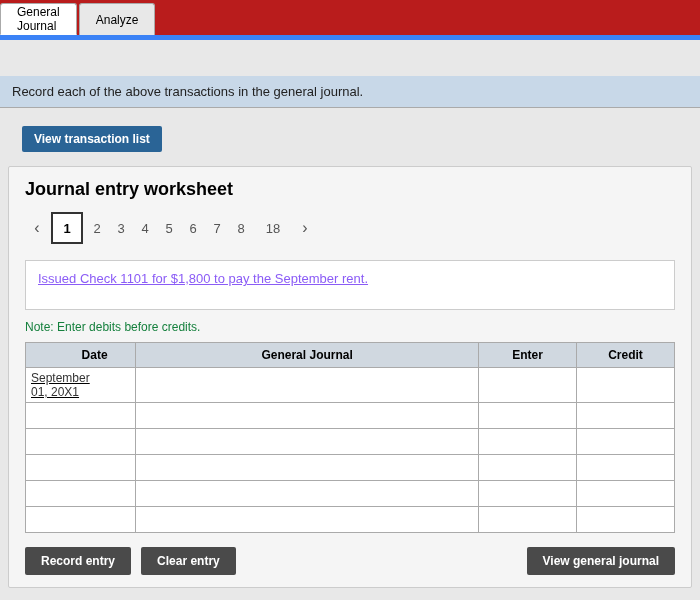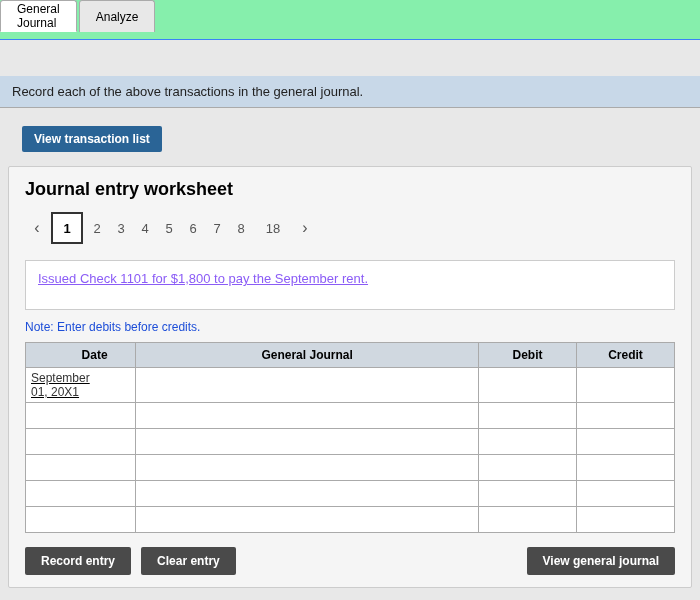--- a/index.html
+++ b/index.html
@@ -8,24 +8,24 @@
       font-size: 13px;
       background: #e8e8e8;
       width: 700px;
       height: 600px;
       overflow: hidden;
     }
 
     
     .tab-bar {
       display: flex;
-      background: #86efac;
-      border-bottom: 1px solid #3b82f6;
+      background: #b91c1c;
+      border-bottom: 5px solid #3b82f6;
       height: 40px;
-      align-items: flex-start;
+      align-items: flex-end;
     }
     .tab {
       padding: 6px 16px;
       cursor: pointer;
       font-size: 12px;
       border: 1px solid #aaa;
       border-bottom: none;
       background: #e8e8e8;
       height: 32px;
       display: flex;
@@ -129,21 +129,21 @@
       padding: 10px 12px;
       margin-bottom: 10px;
       font-size: 13px;
       color: #8b5cf6;
       min-height: 50px;
       text-decoration: underline;
     }
 
     .note-text {
       font-size: 12px;
-      color: #1d4ed8;
+      color: #15803d;
       margin-bottom: 8px;
     }
 
     
     .journal-table {
       width: 100%;
       border-collapse: collapse;
       margin-bottom: 14px;
     }
     .journal-table th {
@@ -244,21 +244,21 @@
     <span>Issued Check 1101 for $1,800 to pay the September rent.</span>
   </div>
 
   <div class="note-text">Note: Enter debits before credits.</div>
 
   <table class="journal-table">
     <thead>
       <tr>
         <th class="left">Date</th>
         <th>General Journal</th>
-        <th>Debit</th>
+        <th>Enter</th>
         <th>Credit</th>
       </tr>
     </thead>
     <tbody>
       <tr>
         <td class="date-cell">
           <span class="date-text">September<br>01, 20X1</span>
         </td>
         <td class="desc-cell">
           <input type="text" style="width: 100%; border: none; outline: none; font-size: 12px;">

